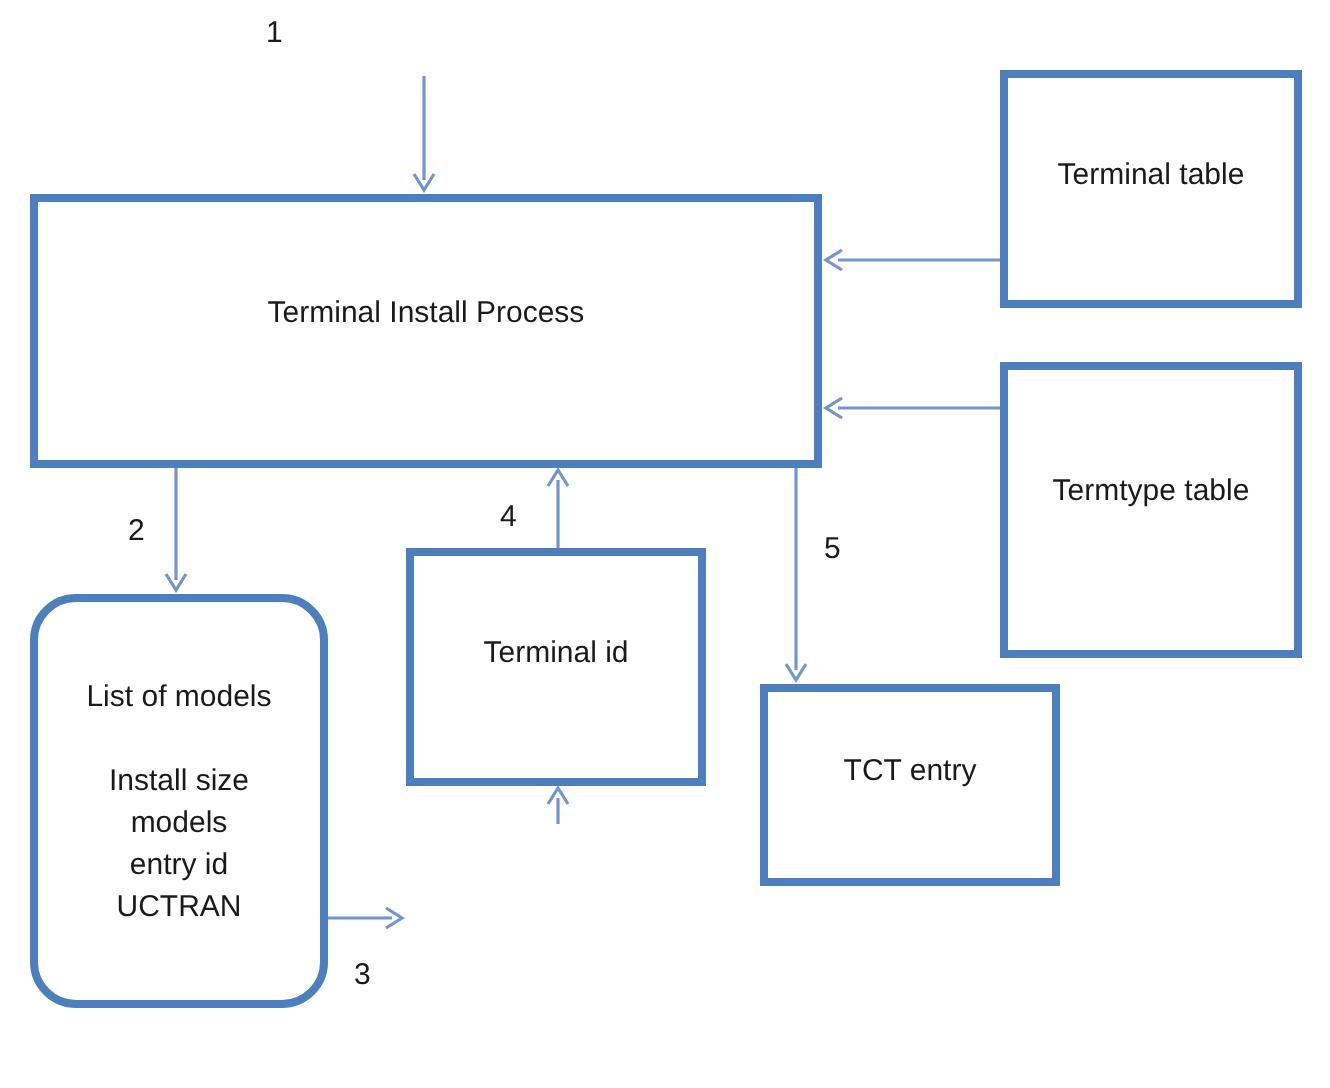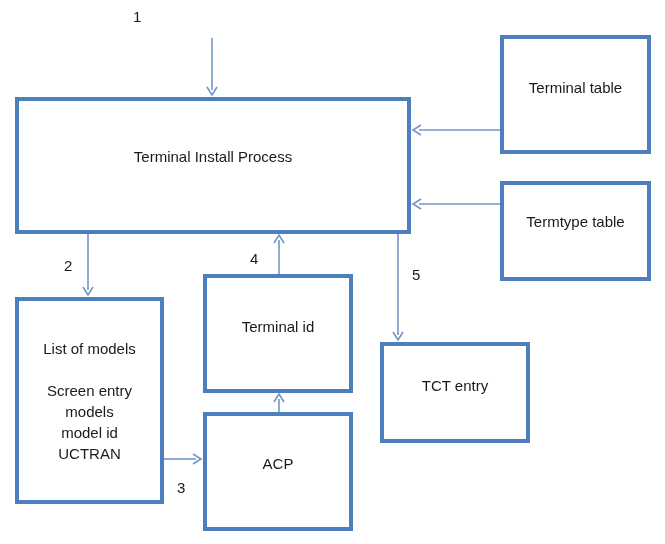--- a/index.html
+++ b/index.html
@@ -38,22 +38,22 @@
     flex-direction: column;
     align-items: center;
     justify-content: center;
     text-align: right;
     font-size: 15px;
     line-height: 21px;
     color: var(--text);
   }
   .box--process       { left: 15px;  top: 97px;  width: 396px; height: 137px; padding-bottom: 18px; }
   .box--terminal-table{ left: 500px; top: 35px;  width: 151px; height: 119px; padding-bottom: 15px; }
-  .box--termtype-table{ left: 500px; top: 181px; width: 151px; height: 100px; padding-bottom: 20px; }
-  .box--models        { left: 15px;  top: 297px; width: 149px; height: 207px; justify-content: flex-start; padding-top: 37px; }
+  .box--termtype-table{ left: 500px; top: 181px; width: 151px; height: 148px; padding-bottom: 20px; }
+  .box--models        { left: 15px;  top: 297px; width: 149px; height: 207px; justify-content: flex-start; padding-top: 37px; border-radius: 23px; }
   .box--terminal-id   { left: 203px; top: 274px; width: 150px; height: 119px; padding-bottom: 14px; }
   .box--acp           { left: 203px; top: 412px; width: 150px; height: 119px; padding-bottom: 17px; }
   .box--tct           { left: 380px; top: 342px; width: 150px; height: 101px; padding-bottom: 15px; }
   .spacer-line { height: 21px; }
   .label {
     position: absolute;
     font-size: 15px;
     line-height: 18px;
     color: var(--text);
     white-space: nowrap;
@@ -129,31 +129,28 @@
     <span>Terminal table</span>
   </div>
 
   <div class="box box--termtype-table">
     <span>Termtype table</span>
   </div>
 
   <div class="box box--models">
     <span>List of models</span>
     <span class="spacer-line"></span>
-    <span>Screen entry</span>
+    <span>Install size</span>
     <span>models</span>
-    <span>model id</span>
+    <span>entry id</span>
     <span>UCTRAN</span>
   </div>
 
   <div class="box box--terminal-id">
     <span>Terminal id</span>
   </div>
 
-  <div class="box box--acp">
-    <span>ACP</span>
-  </div>
 
   <div class="box box--tct">
     <span>TCT entry</span>
   </div>
 
 </div>
 
 </body></html>

